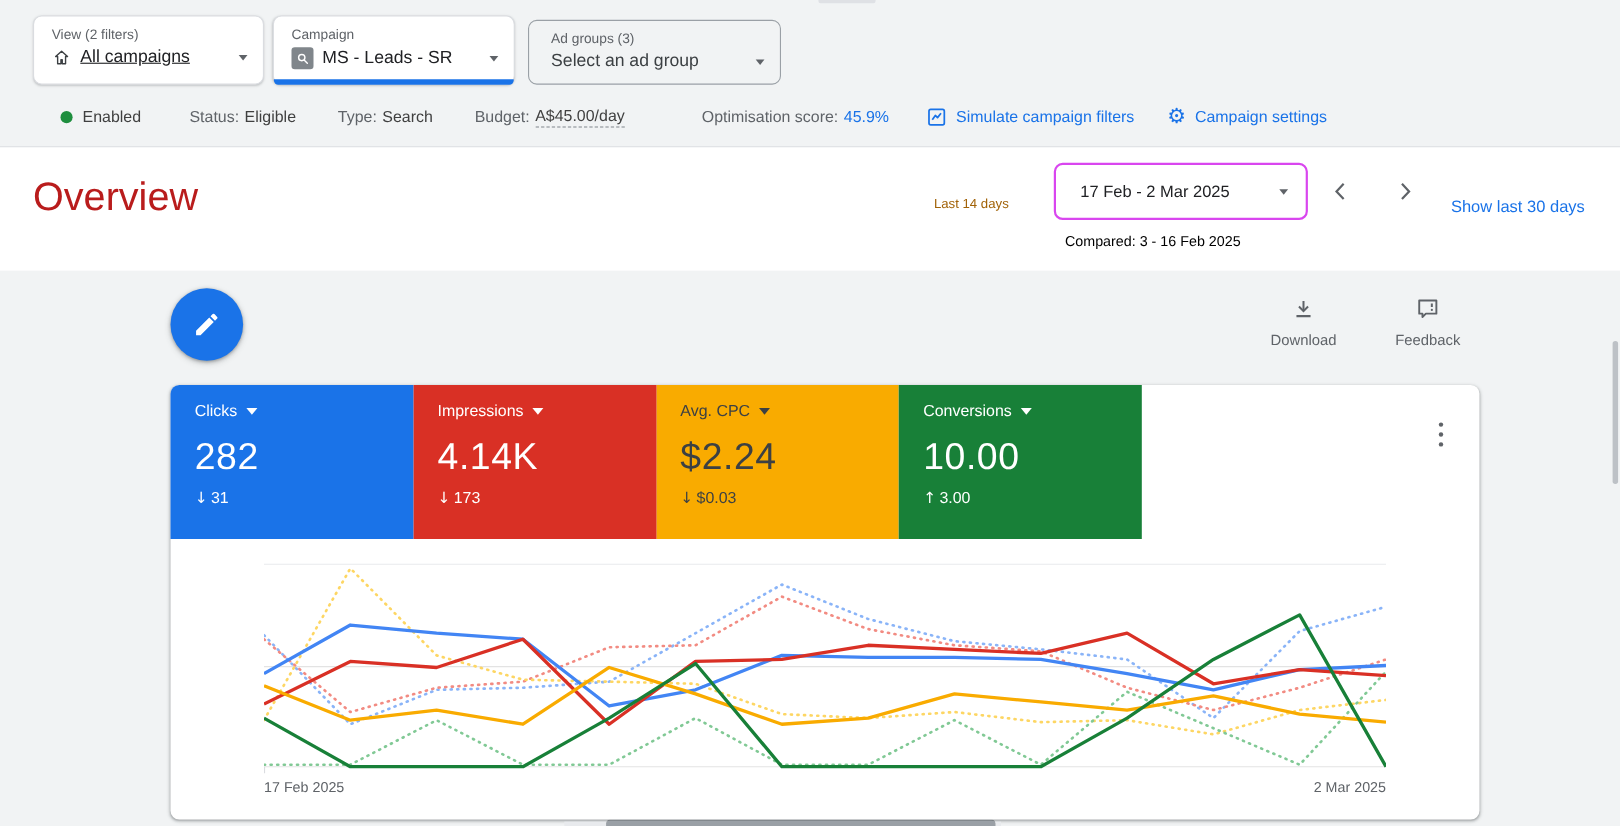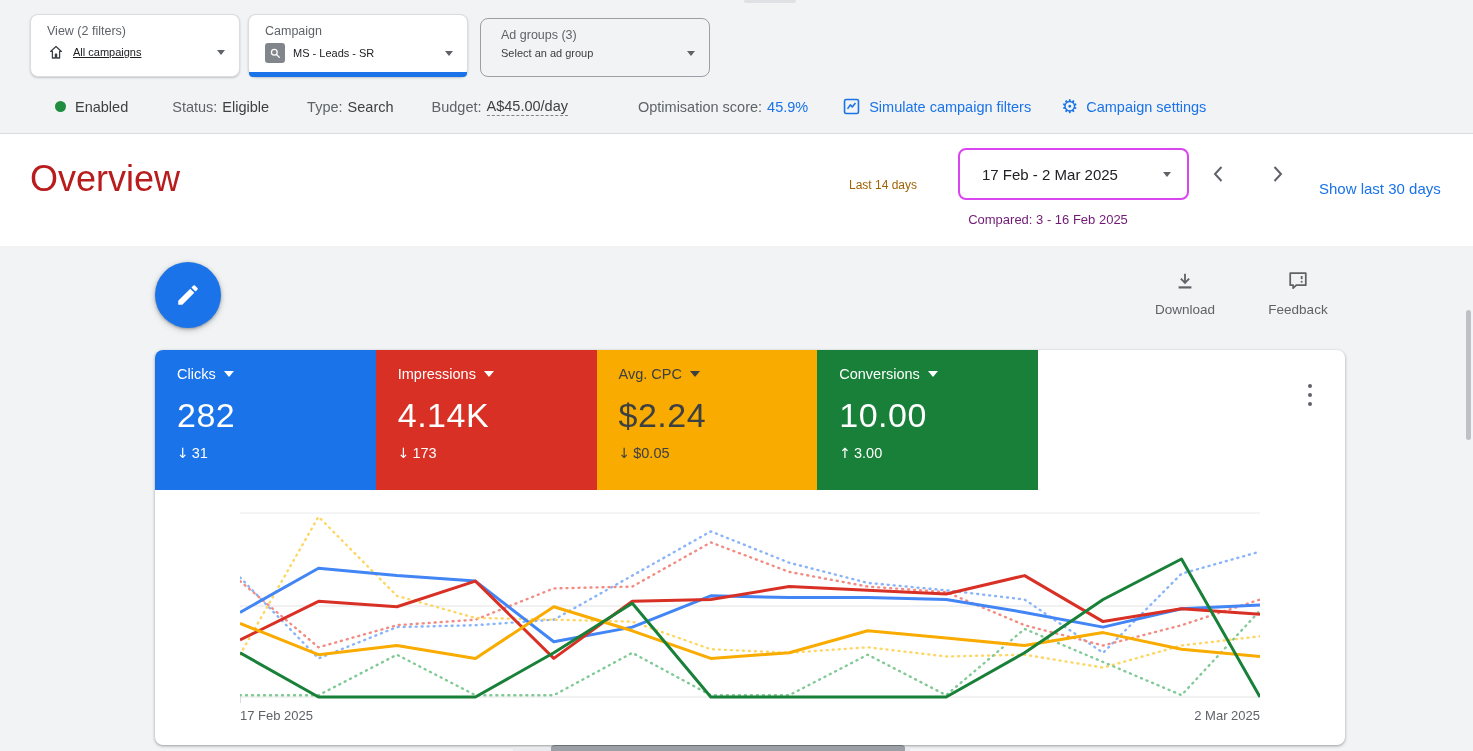--- a/index.html
+++ b/index.html
@@ -5,21 +5,21 @@
   html,body{margin:0;padding:0;background:#e9ebee;}
   .stage{position:relative;width:1473px;height:751px;overflow:hidden;background:#f1f3f4;
          font-family:"Liberation Sans",sans-serif;color:#202124;}
   
   .filter-card{position:absolute;top:14px;background:#fff;border:1px solid #dadce0;border-radius:8px;
                height:63px;box-sizing:border-box;padding:9px 14px 0 16px;
                box-shadow:0 1px 2px rgba(60,64,67,.25);cursor:pointer;}
   .filter-card.plain{background:#f1f3f4;box-shadow:none;border:1px solid #9aa0a6;top:18px;height:59px;padding-left:20px;}
   .f-label{font-size:12.5px;color:#5f6368;margin-bottom:5px;}
   .f-row{display:flex;align-items:center;}
-  .f-value{font-size:11px;color:#202124;white-space:nowrap;}
+  .f-value{font-size:16px;color:#202124;white-space:nowrap;}
   .underlined{text-decoration:underline;}
   .caret{width:0;height:0;border-left:4.5px solid transparent;border-right:4.5px solid transparent;
          border-top:5.5px solid #5f6368;margin-left:auto;}
   .chip{width:20px;height:20px;border-radius:3px;background:#80868b;display:flex;align-items:center;
         justify-content:center;margin-right:8px;flex:0 0 auto;}
   .blue-underline{position:absolute;left:0;right:0;bottom:-1px;height:5px;background:#1a73e8;
                   border-radius:0 0 4px 4px;}
   
   .statusbar{position:absolute;left:55px;top:97px;display:flex;align-items:center;font-size:14.5px;}
   .dot{width:11px;height:11px;border-radius:50%;background:#1e8e3e;margin-right:9px;}
@@ -34,21 +34,21 @@
   
   .white-band{position:absolute;left:0;top:134px;width:1473px;height:112px;background:#fff;}
   .page-title{position:absolute;left:30px;top:158px;font-size:36px;color:#b91c1c;}
   .range-label{position:absolute;left:849px;top:178px;font-size:12px;color:#a16207;}
   .date-box{position:absolute;left:958px;top:148px;width:231px;height:52px;border:2px solid #d946ef;
             border-radius:8px;background:#fff;box-sizing:border-box;display:flex;align-items:center;
             padding:0 16px 0 22px;cursor:pointer;}
   .date-box .f-value{font-size:15px;}
   .chev{position:absolute;top:163px;width:22px;height:22px;cursor:pointer;}
   .show-link{position:absolute;left:1319px;top:180px;font-size:15px;font-weight:500;color:#1a73e8;cursor:pointer;}
-  .compared{position:absolute;left:958px;top:212px;width:180px;text-align:center;font-size:13px;color:#701a75;}
+  .compared{position:absolute;left:958px;top:212px;width:180px;text-align:center;font-size:13px;color:#000000;}
   
   .fab{position:absolute;left:155px;top:262px;width:66px;height:66px;border-radius:50%;background:#1a73e8;
        display:flex;align-items:center;justify-content:center;cursor:pointer;
        box-shadow:0 1px 3px rgba(60,64,67,.4),0 2px 6px rgba(60,64,67,.25);}
   .tool{position:absolute;top:270px;width:90px;text-align:center;color:#5f6368;font-size:13.5px;cursor:pointer;}
   .tool .t-label{margin-top:7px;}
   
   .card{position:absolute;left:155px;top:350px;width:1190px;height:395px;background:#fff;border-radius:8px;
         box-shadow:0 1px 2px rgba(60,64,67,.3),0 1px 3px 1px rgba(60,64,67,.15);}
   .metric-row{position:absolute;left:0;top:0;display:flex;}
@@ -220,21 +220,21 @@
           </div>
       </div>
       <div class="metric-card" style="background: rgb(249, 171, 0); color: rgb(60, 64, 67);">
         <div class="m-label-row">
             <span>Avg. CPC</span>
             <span class="m-caret"></span>
           </div>
         <div class="m-value">$2.24</div>
         <div class="m-delta">
             <span class="arr">↓</span>
-            <span>$0.05</span>
+            <span>$0.03</span>
           </div>
       </div>
       <div class="metric-card" style="background: rgb(24, 128, 56); color: rgb(255, 255, 255);">
         <div class="m-label-row">
             <span>Conversions</span>
             <span class="m-caret"></span>
           </div>
         <div class="m-value">10.00</div>
         <div class="m-delta">
             <span class="arr">↑</span>

